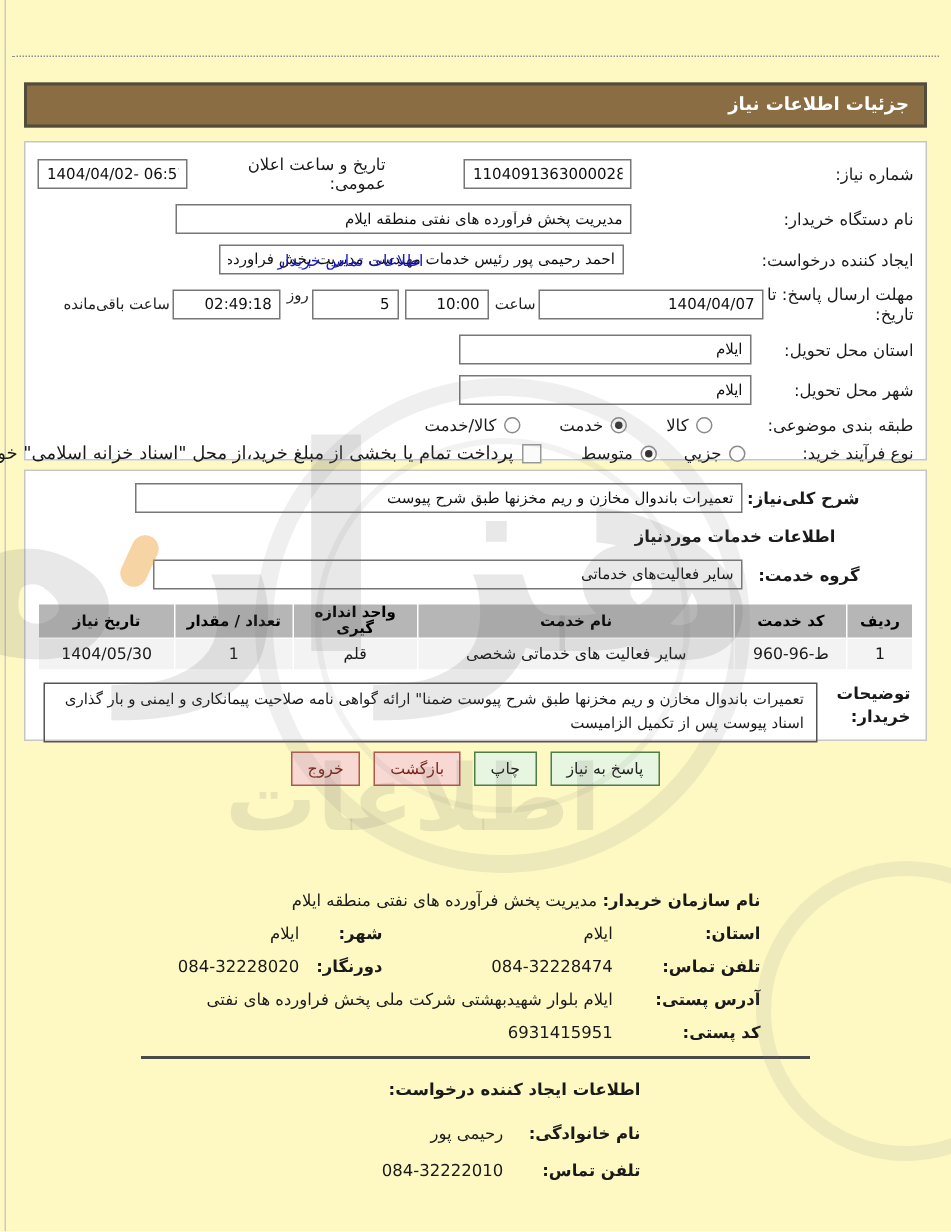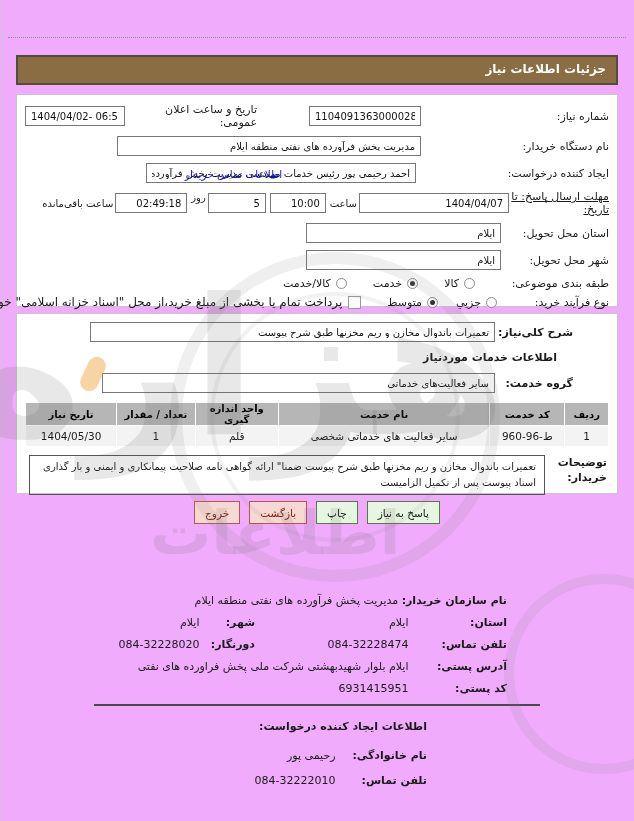--- a/index.html
+++ b/index.html
@@ -1,16 +1,16 @@
 <!DOCTYPE html>
 <html dir="rtl" lang="fa"><head>
 <meta charset="utf-8">
 <style>
   html,body{margin:0;padding:0;background:#fff;}
-  .page{position:relative;width:634px;height:821px;background:#f0abfc;overflow:hidden;
+  .page{position:relative;width:634px;height:821px;background:#fef9c3;overflow:hidden;
         direction:rtl;font-family:"DejaVu Sans",sans-serif;font-size:11px;color:#1a1a1a;}
   .left-rule{position:absolute;left:3px;top:0;bottom:0;width:1px;background:#c9c9c9;}
   .dotted{position:absolute;top:37px;left:8px;right:8px;border-top:1px dotted #8f8f8f;}
 
   .bar{position:absolute;background:#8a6d42;border:2px solid #514d3b;color:#fff;
        font-weight:bold;font-size:12px;line-height:15px;padding:5px 10px;box-sizing:border-box;}
   .bar-main{top:55px;right:16px;left:16px;height:30px;}
   .bar-contact{top:546px;right:89px;left:83px;height:26px;font-size:11.5px;line-height:13px;}
 
   .panel{position:absolute;right:16px;left:16px;border:1px solid #c6c6c6;background:#fff;
@@ -115,21 +115,21 @@
       <input class="fin w304 sp80" readonly="" value="مدیریت پخش فرآورده های نفتی منطقه ایلام" style="">
     </div>
 
     <div class="frow rel">
       <span class="flabel">ایجاد کننده درخواست:</span>
       <input class="fin w270 sp85" readonly="" value="احمد رحیمی پور رئیس خدمات مهندسی مدیریت پخش فرآورده های نفتی منطقه ایلام" style="">
       <span class="buyer-link">اطلاعات تماس خریدار</span>
     </div>
 
     <div class="frow">
-      <span class="flabel" style="width:100px;text-decoration:underline;">مهلت ارسال پاسخ: تا تاریخ:</span>
+      <span class="flabel" style="width:100px;">مهلت ارسال پاسخ: تا تاریخ:</span>
       <input class="fin w150 ltr" readonly="" value="1404/04/07" style="">
       <span class="small-lbl g2">ساعت</span>
       <input class="fin w56 g4 ltr" readonly="" value="10:00" style="">
       <input class="fin w58 g4 ltr" readonly="" value="5" style="">
       <span class="small-lbl g2" style="position:relative;top:-6px;">روز</span>
       <input class="fin w72 g4 ltr" readonly="" value="02:49:18" style="">
       <span class="small-lbl g2">ساعت باقی‌مانده</span>
     </div>
 
     <div class="frow">

